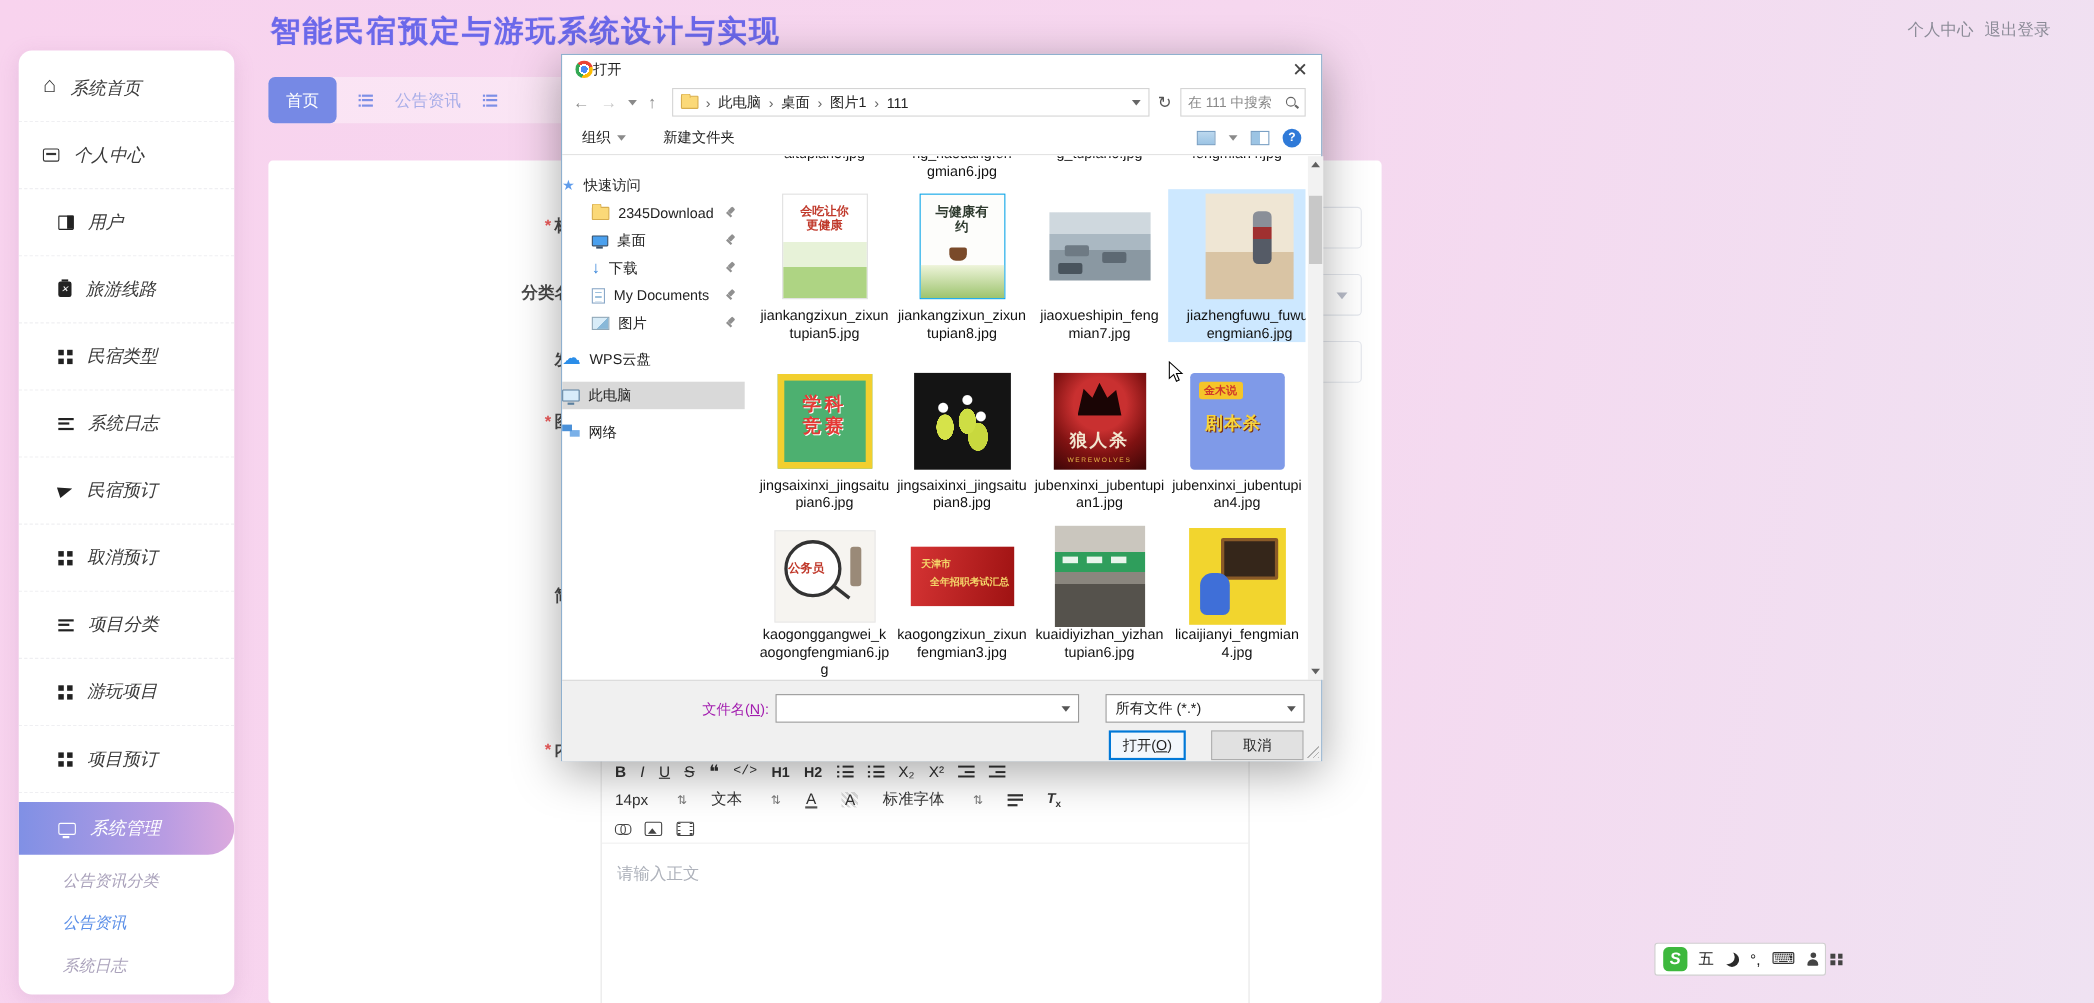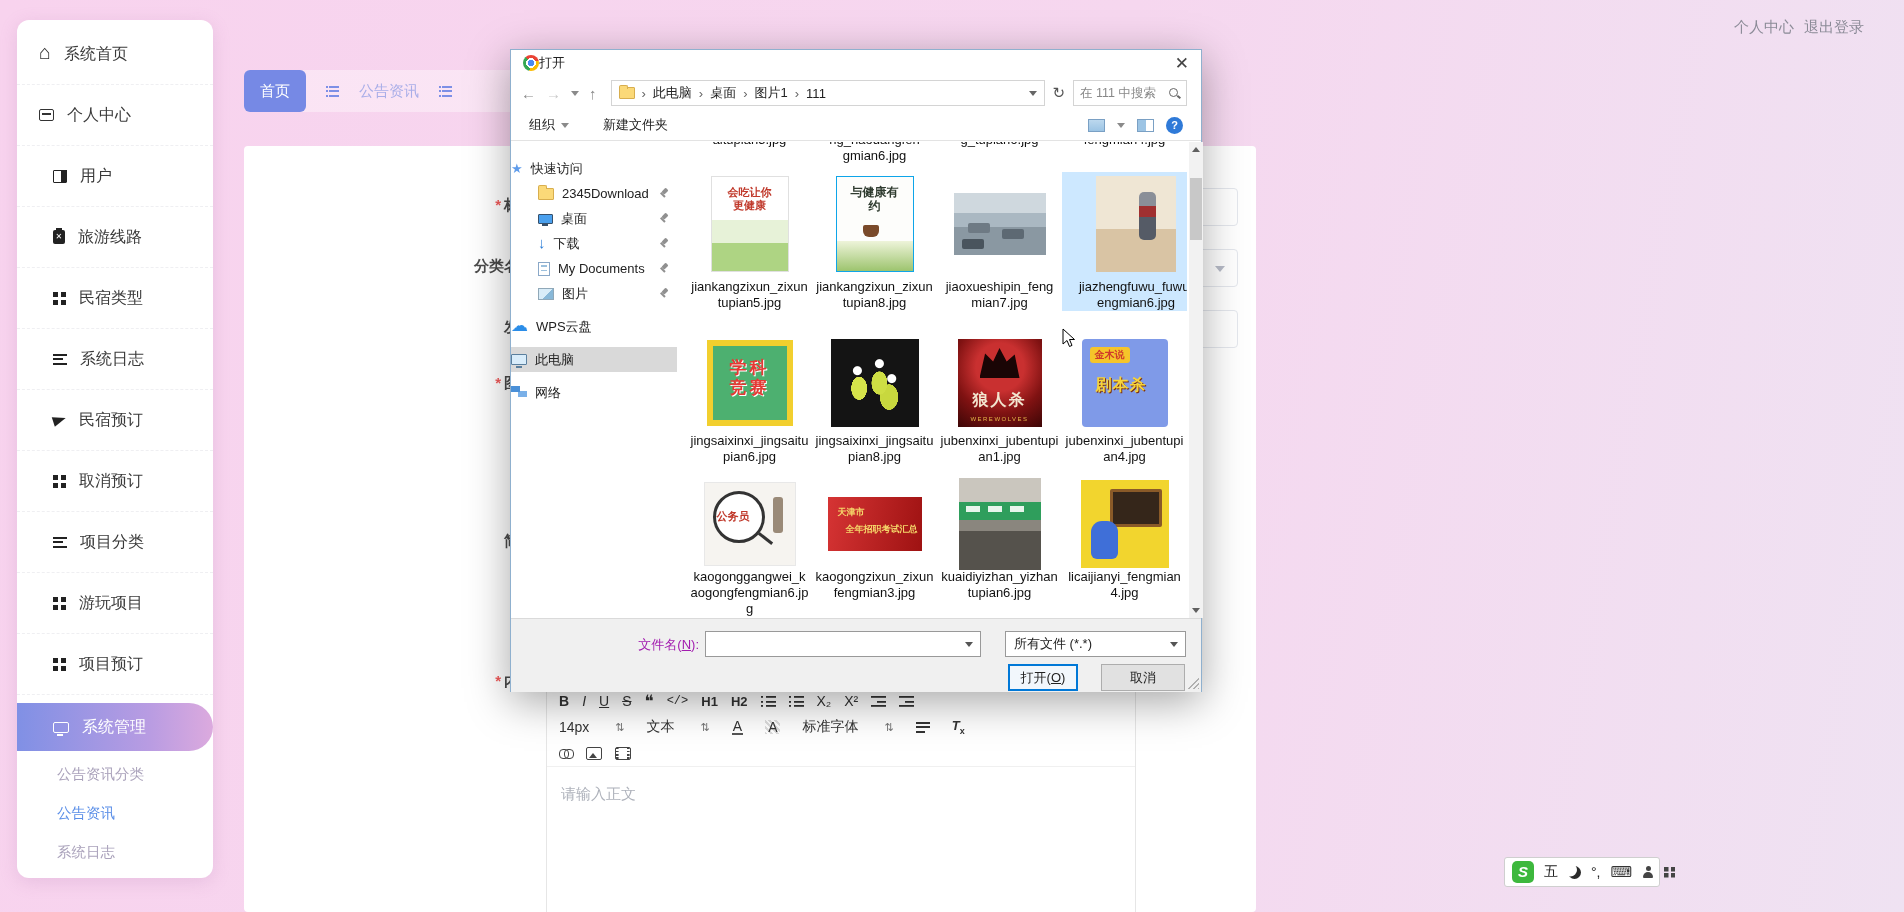--- a/index.html
+++ b/index.html
@@ -8,22 +8,22 @@
   .page { position:relative; width:1904px; height:912px; overflow:hidden;
           background:linear-gradient(100deg,#f8d3ee 0%,#f6d7ef 55%,#efe2f2 100%); }
 
   
   .site-title { position:absolute; left:246px; top:10px; font-size:27px; font-weight:800;
                 color:#6b68ea; letter-spacing:2px; text-shadow:0 0 1px rgba(107,104,234,.45); }
   .top-links { position:absolute; right:40px; top:18px; font-size:15px; color:#8b8b97; display:flex; gap:10px; }
   .top-links span { cursor:pointer; }
 
   
-  .sidebar { position:absolute; left:17px; top:20px; width:196px; height:858px; background:#fff;
-             border-radius:12px; box-shadow:0 4px 18px rgba(170,110,170,.20); padding-top:4px; overflow:hidden; }
+  .sidebar { position:absolute; left:17px; top:46px; width:196px; height:858px; background:#fff;
+             border-radius:12px; box-shadow:0 4px 18px rgba(170,110,170,.20); padding-top:4px; overflow:hidden;font-style:italic; }
   .side-item { height:61px; display:flex; align-items:center; gap:13px; padding-left:22px;
                font-size:16px; color:#3a3a3a; border-bottom:1px dashed #efeff2; cursor:pointer; }
   .side-item.indent { padding-left:36px; }
   .side-item.active { height:48px; margin:8px 0 4px 0; border-bottom:none; border-radius:0 26px 26px 0;
                       background:linear-gradient(90deg,#8090e5 0%,#b99ce2 68%,#dcaade 100%); color:#fff; }
   .side-sub-item { height:39px; display:flex; align-items:center; padding-left:40px; font-size:14.5px;
                    color:#aaa2bb; cursor:pointer; }
   .side-sub-item.on { color:#5b8fe8; }
 
   
@@ -282,20 +282,21 @@
     border-radius:5px 5px 1px 1px; background:#444; }
   .ic-dots4 { width:11px; height:11px;
     background:linear-gradient(#444,#444) 0 0/4.5px 4.5px no-repeat, linear-gradient(#444,#444) 6.5px 0/4.5px 4.5px no-repeat,
                linear-gradient(#444,#444) 0 6.5px/4.5px 4.5px no-repeat, linear-gradient(#444,#444) 6.5px 6.5px/4.5px 4.5px no-repeat; }
 </style>
 </head>
 <body>
 
 <div class="page">
 
+  <div class="site-title">智能民宿预定与游玩系统设计与实现</div>
   <div class="top-links">
     <span>个人中心</span>
     <span>退出登录</span>
   </div>
 
   <aside class="sidebar">
     <div id="side-menu">
         <div class="side-item">
           <span class="ic ic-home"></span>
           <span class="side-label">系统首页</span>

